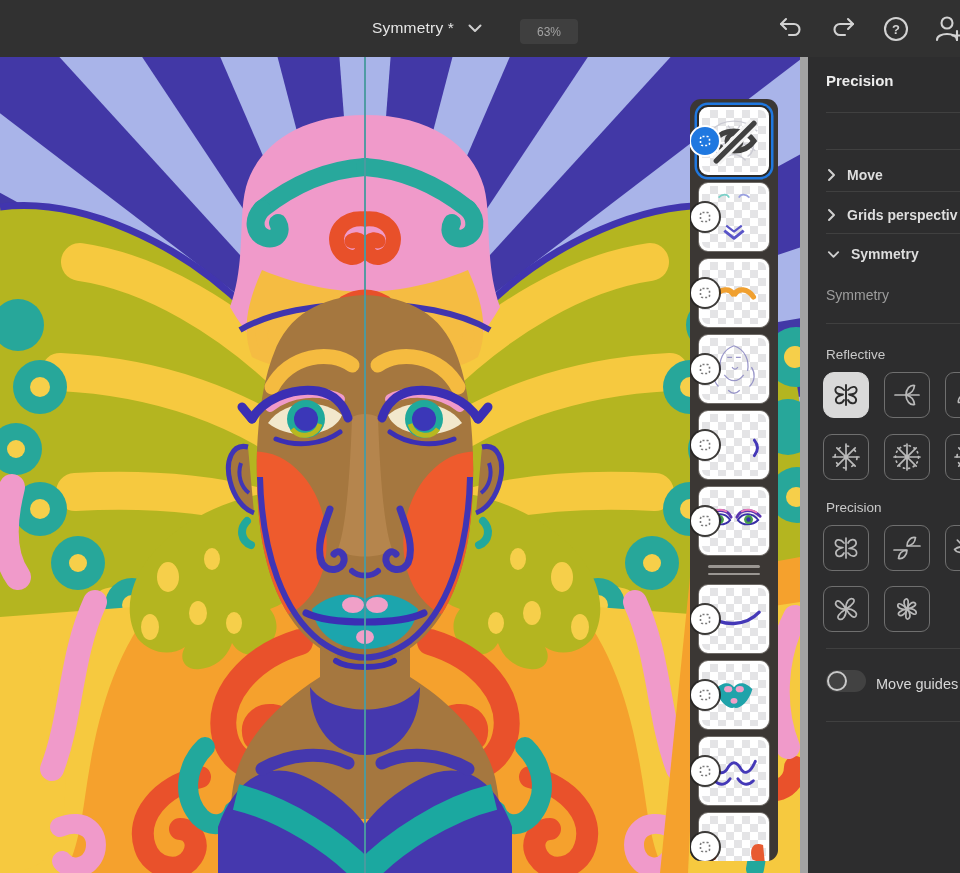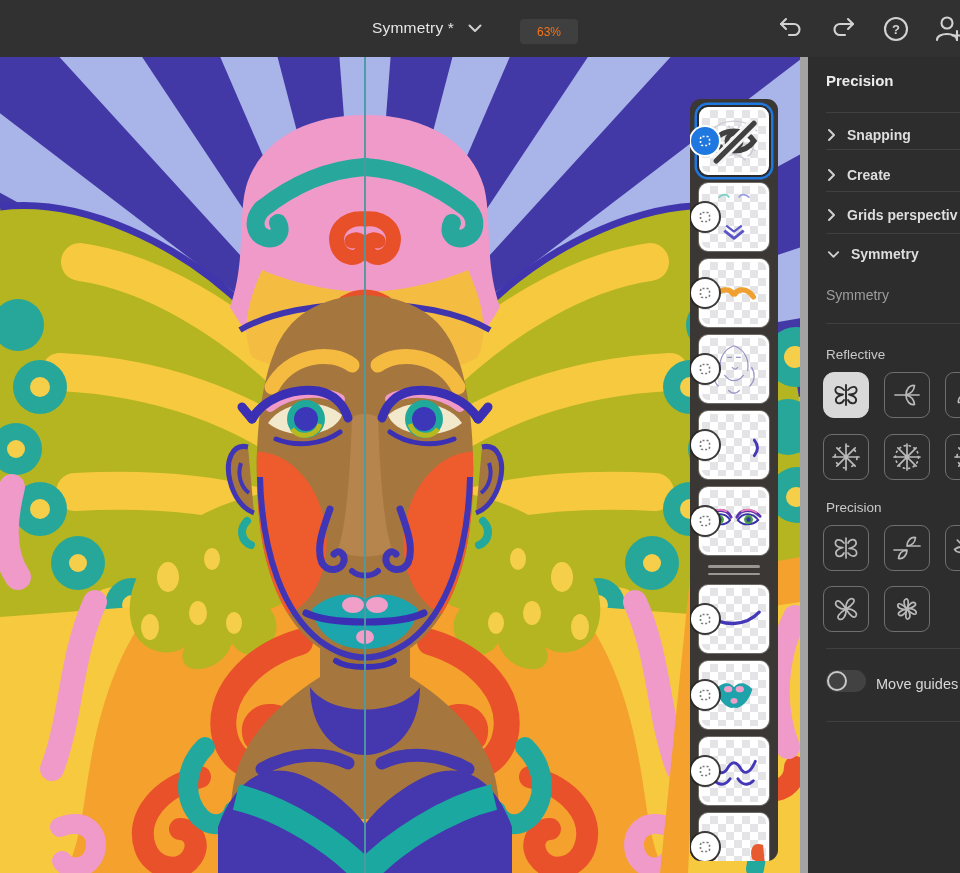--- a/index.html
+++ b/index.html
@@ -9,21 +9,21 @@
   *{margin:0;padding:0;box-sizing:border-box;}
   body{width:960px;height:873px;overflow:hidden;background:#2d2d2e;
        font-family:"Liberation Sans","DejaVu Sans",sans-serif;}
   .app{position:relative;width:960px;height:873px;overflow:hidden;}
 
   
   .topbar{position:absolute;left:0;top:0;width:960px;height:57px;background:var(--topbar-bg);z-index:30;}
   .title-group{position:absolute;left:372px;top:14px;height:28px;display:flex;align-items:center;gap:14px;cursor:pointer;}
   .doc-title{color:#e6e6e6;font-size:15.5px;letter-spacing:.2px;}
   .zoom-badge{position:absolute;left:520px;top:19px;width:58px;height:25px;background:#3f3f3f;border-radius:4px;
-              color:#f97316;font-size:12px;display:flex;align-items:center;justify-content:center;}
+              color:#a3a3a3;font-size:12px;display:flex;align-items:center;justify-content:center;}
   .tb-btn{position:absolute;top:14px;width:36px;height:30px;display:flex;align-items:center;justify-content:center;cursor:pointer;}
   .tb-btn svg{stroke:#d2d2d2;fill:none;stroke-width:2.1;stroke-linecap:round;stroke-linejoin:round;}
 
   
   .canvas{position:absolute;left:0;top:57px;width:800px;height:816px;overflow:hidden;background:#4238a6;}
   .canvas svg.art{position:absolute;left:0;top:0;display:block;}
   .guide-line{position:absolute;left:364px;top:0;width:2px;height:816px;background:#4b9aa0;opacity:.95;z-index:5;}
 
   
   .layers-strip{position:absolute;left:690px;top:42px;width:88px;height:762px;background:var(--strip-bg);
@@ -464,33 +464,27 @@
         </div>
       </div>
 
     </aside>
   </div>
 
   <aside class="panel">
     <h2 class="panel-title">Precision</h2>
     <div class="divider" style="top:55px"></div>
 
-    <div class="sec-row" style="top:61px">
-      <svg width="9" height="14" viewBox="0 0 9 14">
-          <path d="M2 2 L7 7 L2 12"></path>
-        </svg>
-      <span>Snapping</span>
-    </div>
     <div class="divider" style="top:92px"></div>
 
     <div class="sec-row" style="top:101px">
       <svg width="9" height="14" viewBox="0 0 9 14">
           <path d="M2 2 L7 7 L2 12"></path>
         </svg>
-      <span>Create</span>
+      <span>Move</span>
     </div>
     <div class="divider" style="top:134px"></div>
 
     <div class="sec-row" style="top:141px">
       <svg width="9" height="14" viewBox="0 0 9 14">
           <path d="M2 2 L7 7 L2 12"></path>
         </svg>
       <span>Grids perspectiv</span>
     </div>
     <div class="divider" style="top:176px"></div>

